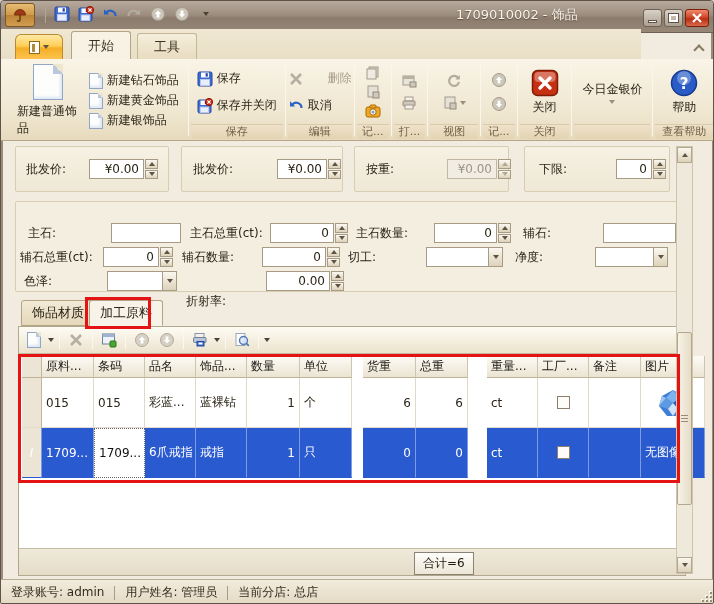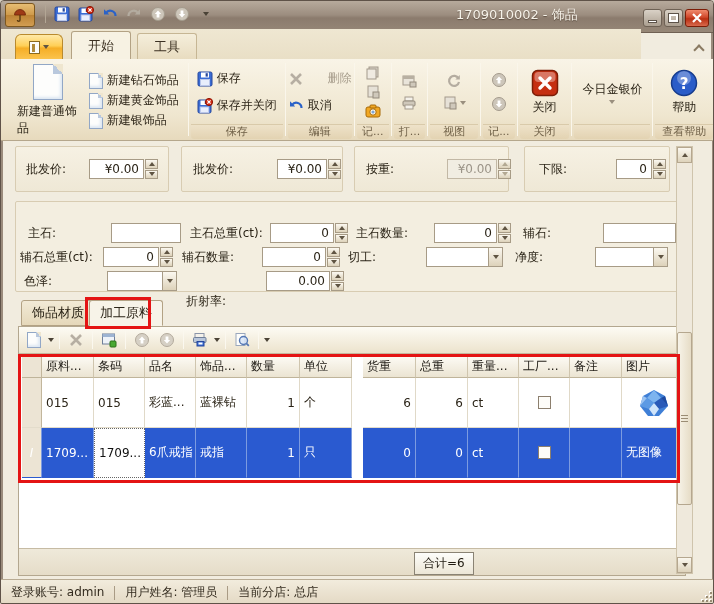--- a/index.html
+++ b/index.html
@@ -105,21 +105,21 @@
   .g-row{display:flex;justify-content:center;}
   .g-cell{border-right:1px solid #e0d9c8;border-bottom:1px solid #e3dccb;padding:0 4px;display:flex;align-items:center;overflow:hidden;white-space:nowrap;}
   .g-head .g-cell{height:22px;background:linear-gradient(#fdfbf5,#ebe4d2);border-right:1px solid #cfc5ae;border-bottom:1px solid #bfb49a;color:#24201a;}
   .g-data .g-cell{height:50px;background:#fff;}
   .g-data.selected .g-cell{background:#2a5ad0;color:#fff;border-right:1px solid #7c9be0;border-bottom:1px solid #2a5ad0;}
   .g-data.selected .g-cell.focuscell{background:#fff;color:#111;border:1px dotted #666;}
   .g-cell.selcol{background:#ece4d4 !important;border-right:1px solid #c2b69c;color:#4a4234;justify-content:center;font-style:italic;}
   .num{justify-content:flex-end;}
   .ctr{justify-content:center;}
   .c0{width:20px;}.c1{width:52px;}.c2{width:51px;}.c3{width:51px;}.c4{width:51px;}.c5{width:53px;}
-  .c6{width:52px;}.c7{width:53px;margin-left:11px;}.c8{width:52px;}.c9{width:51px;}.c10{width:51px;}.c11{width:52px;}.c12{width:64px;}
+  .c6{width:52px;}.c7{width:53px;margin-left:11px;}.c8{width:52px;}.c9{width:51px;margin-left:19px;}.c10{width:51px;}.c11{width:52px;}.c12{width:64px;}
   .gfooter{position:absolute;left:0;bottom:0;width:100%;height:27px;background:linear-gradient(#efe9da,#e5dcc8);
     border-top:1px solid #c6bba4;display:flex;align-items:center;}
   .sumbox{position:absolute;left:395px;top:3px;padding:2px 8px;border:1px solid #8a8374;
     background:linear-gradient(#fdfdfa,#ece6d6);font-size:12px;color:#1f1a10;}
   
   .red-outline{position:absolute;border:3px solid #e41414;pointer-events:none;z-index:40;}
   
   .vscroll{position:absolute;left:672px;top:5px;width:17px;height:428px;background:#efe9dc;border:1px solid #cfc4ac;}
   .vs-btn{position:absolute;left:0;width:15px;height:16px;background:linear-gradient(#faf7ee,#ded3bb);border:1px solid #b5a78f;display:flex;align-items:center;justify-content:center;}
   .vs-thumb{position:absolute;left:0;top:185px;width:15px;height:173px;background:linear-gradient(90deg,#f7f3e8,#e6dcc6);border:1px solid #b5a78f;border-radius:2px;display:flex;align-items:center;justify-content:center;flex-direction:column;gap:2px;}

